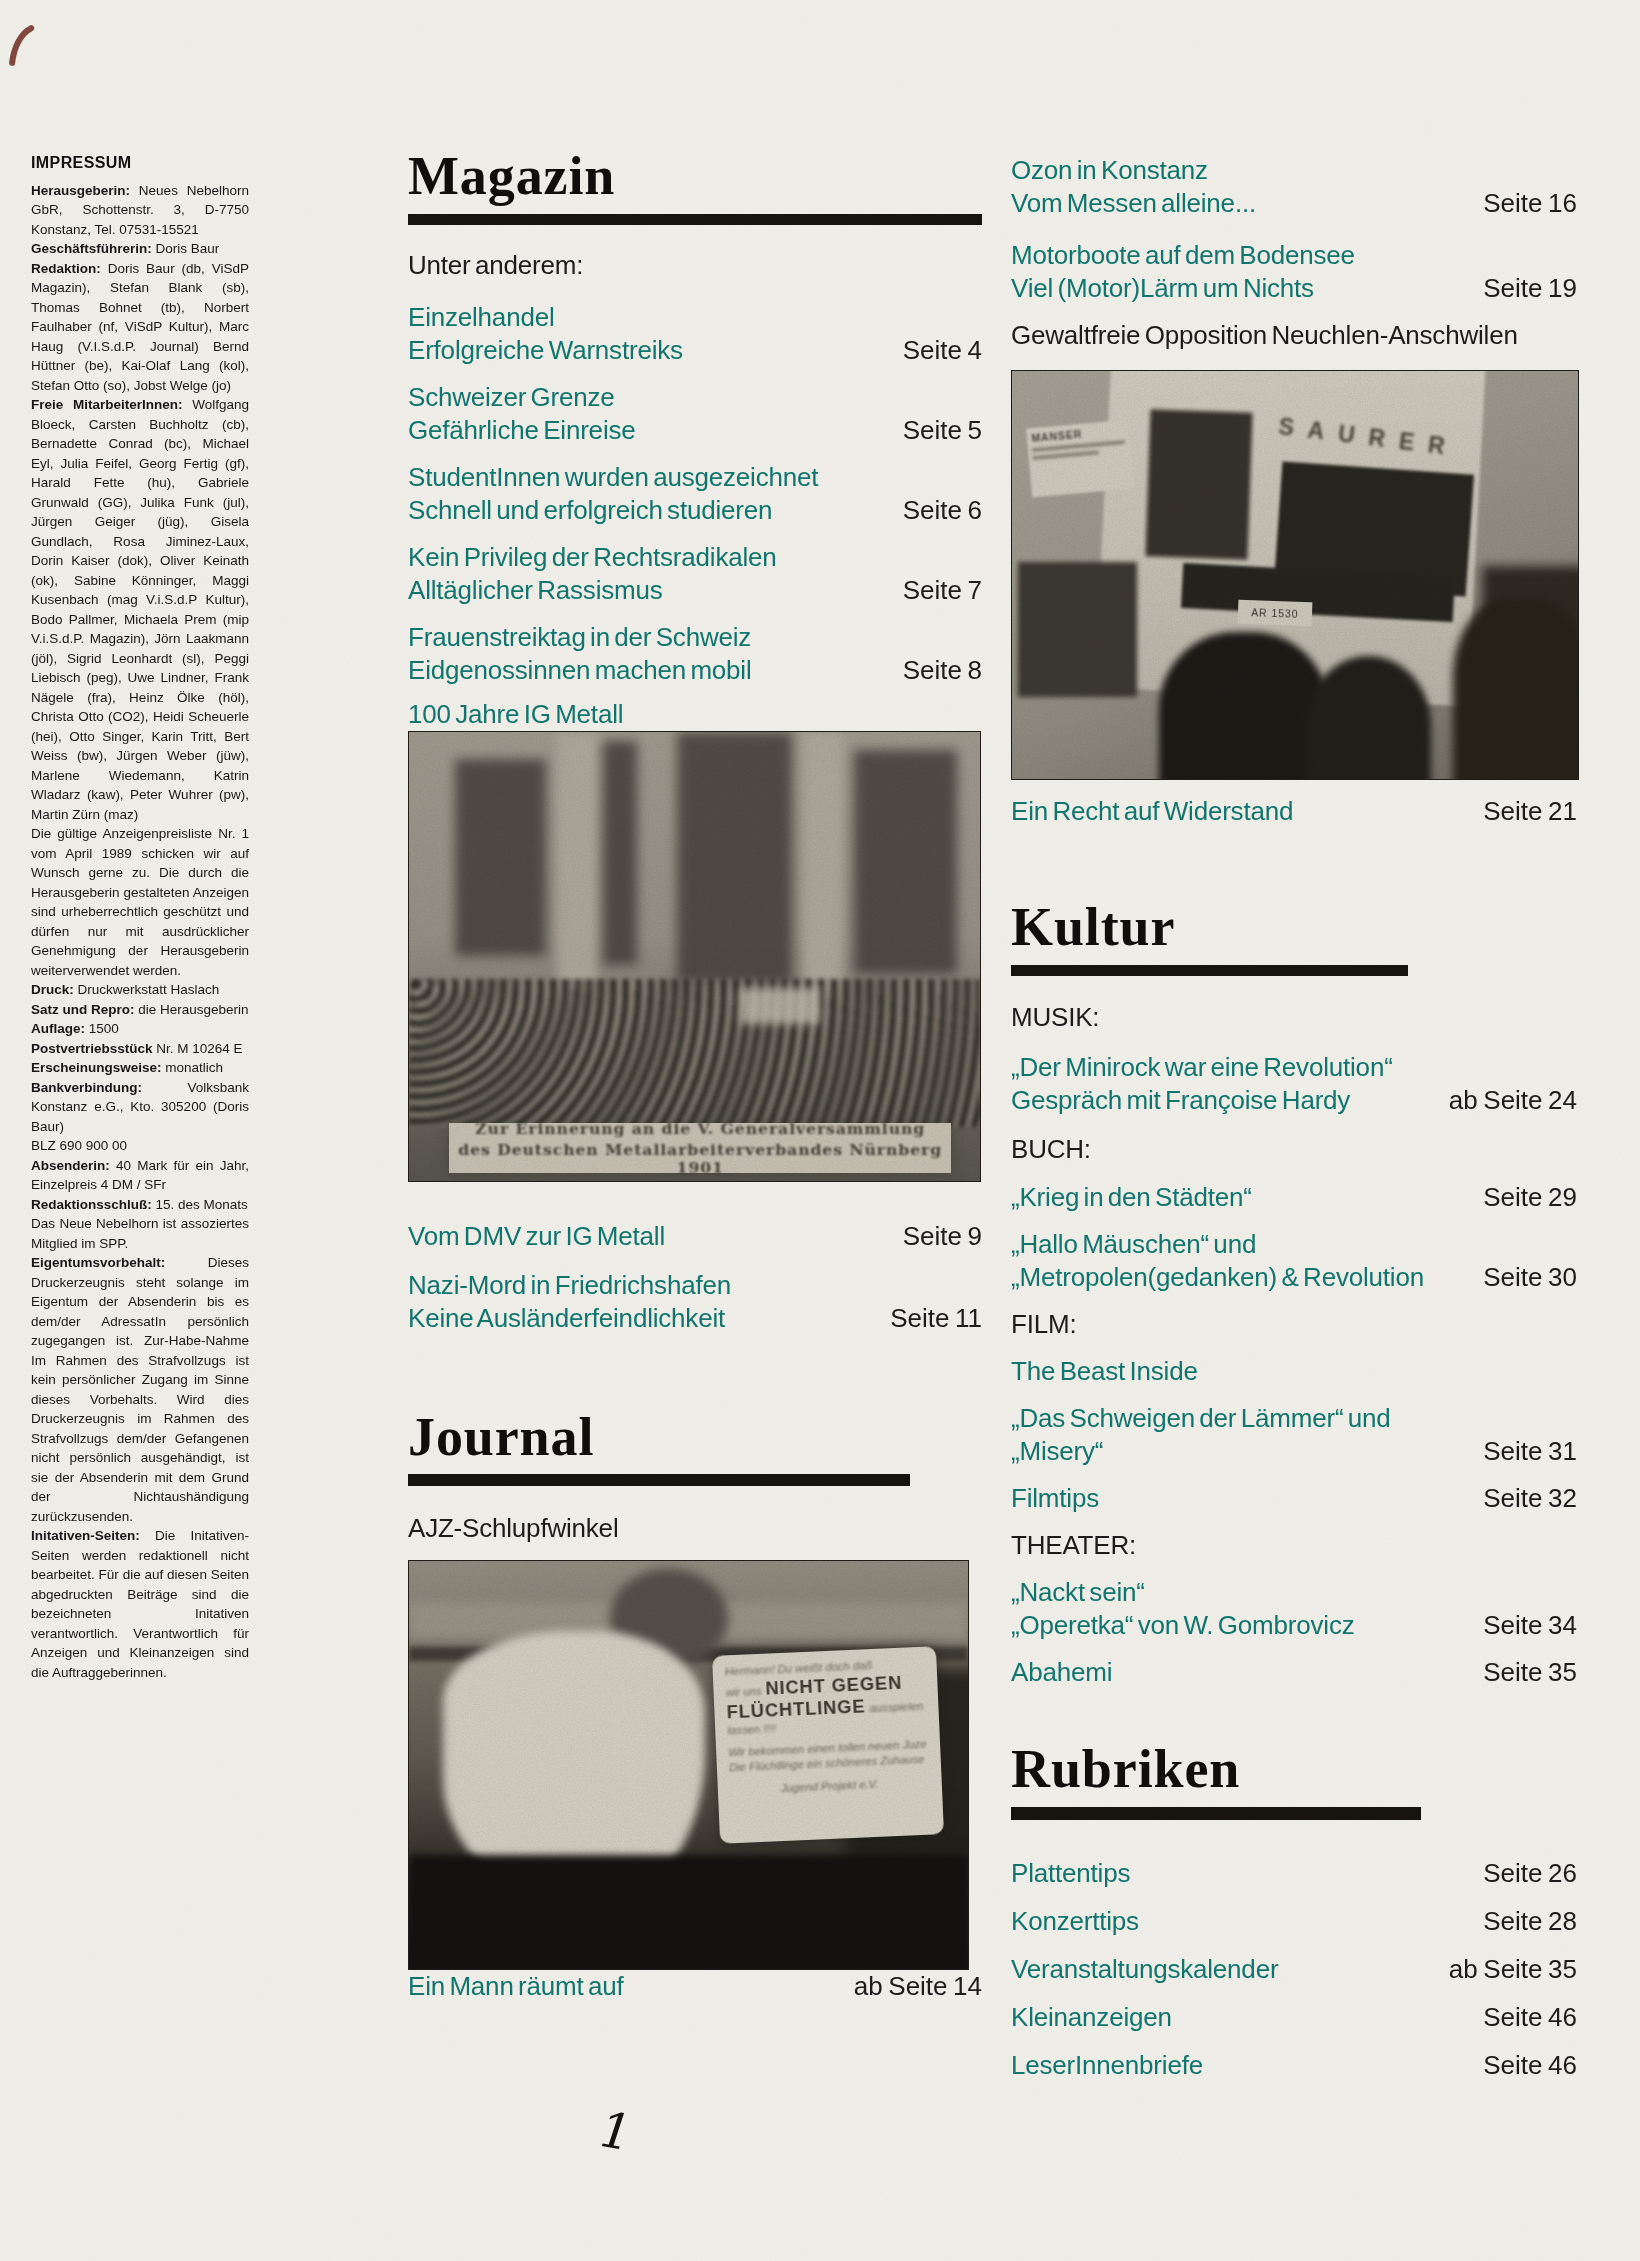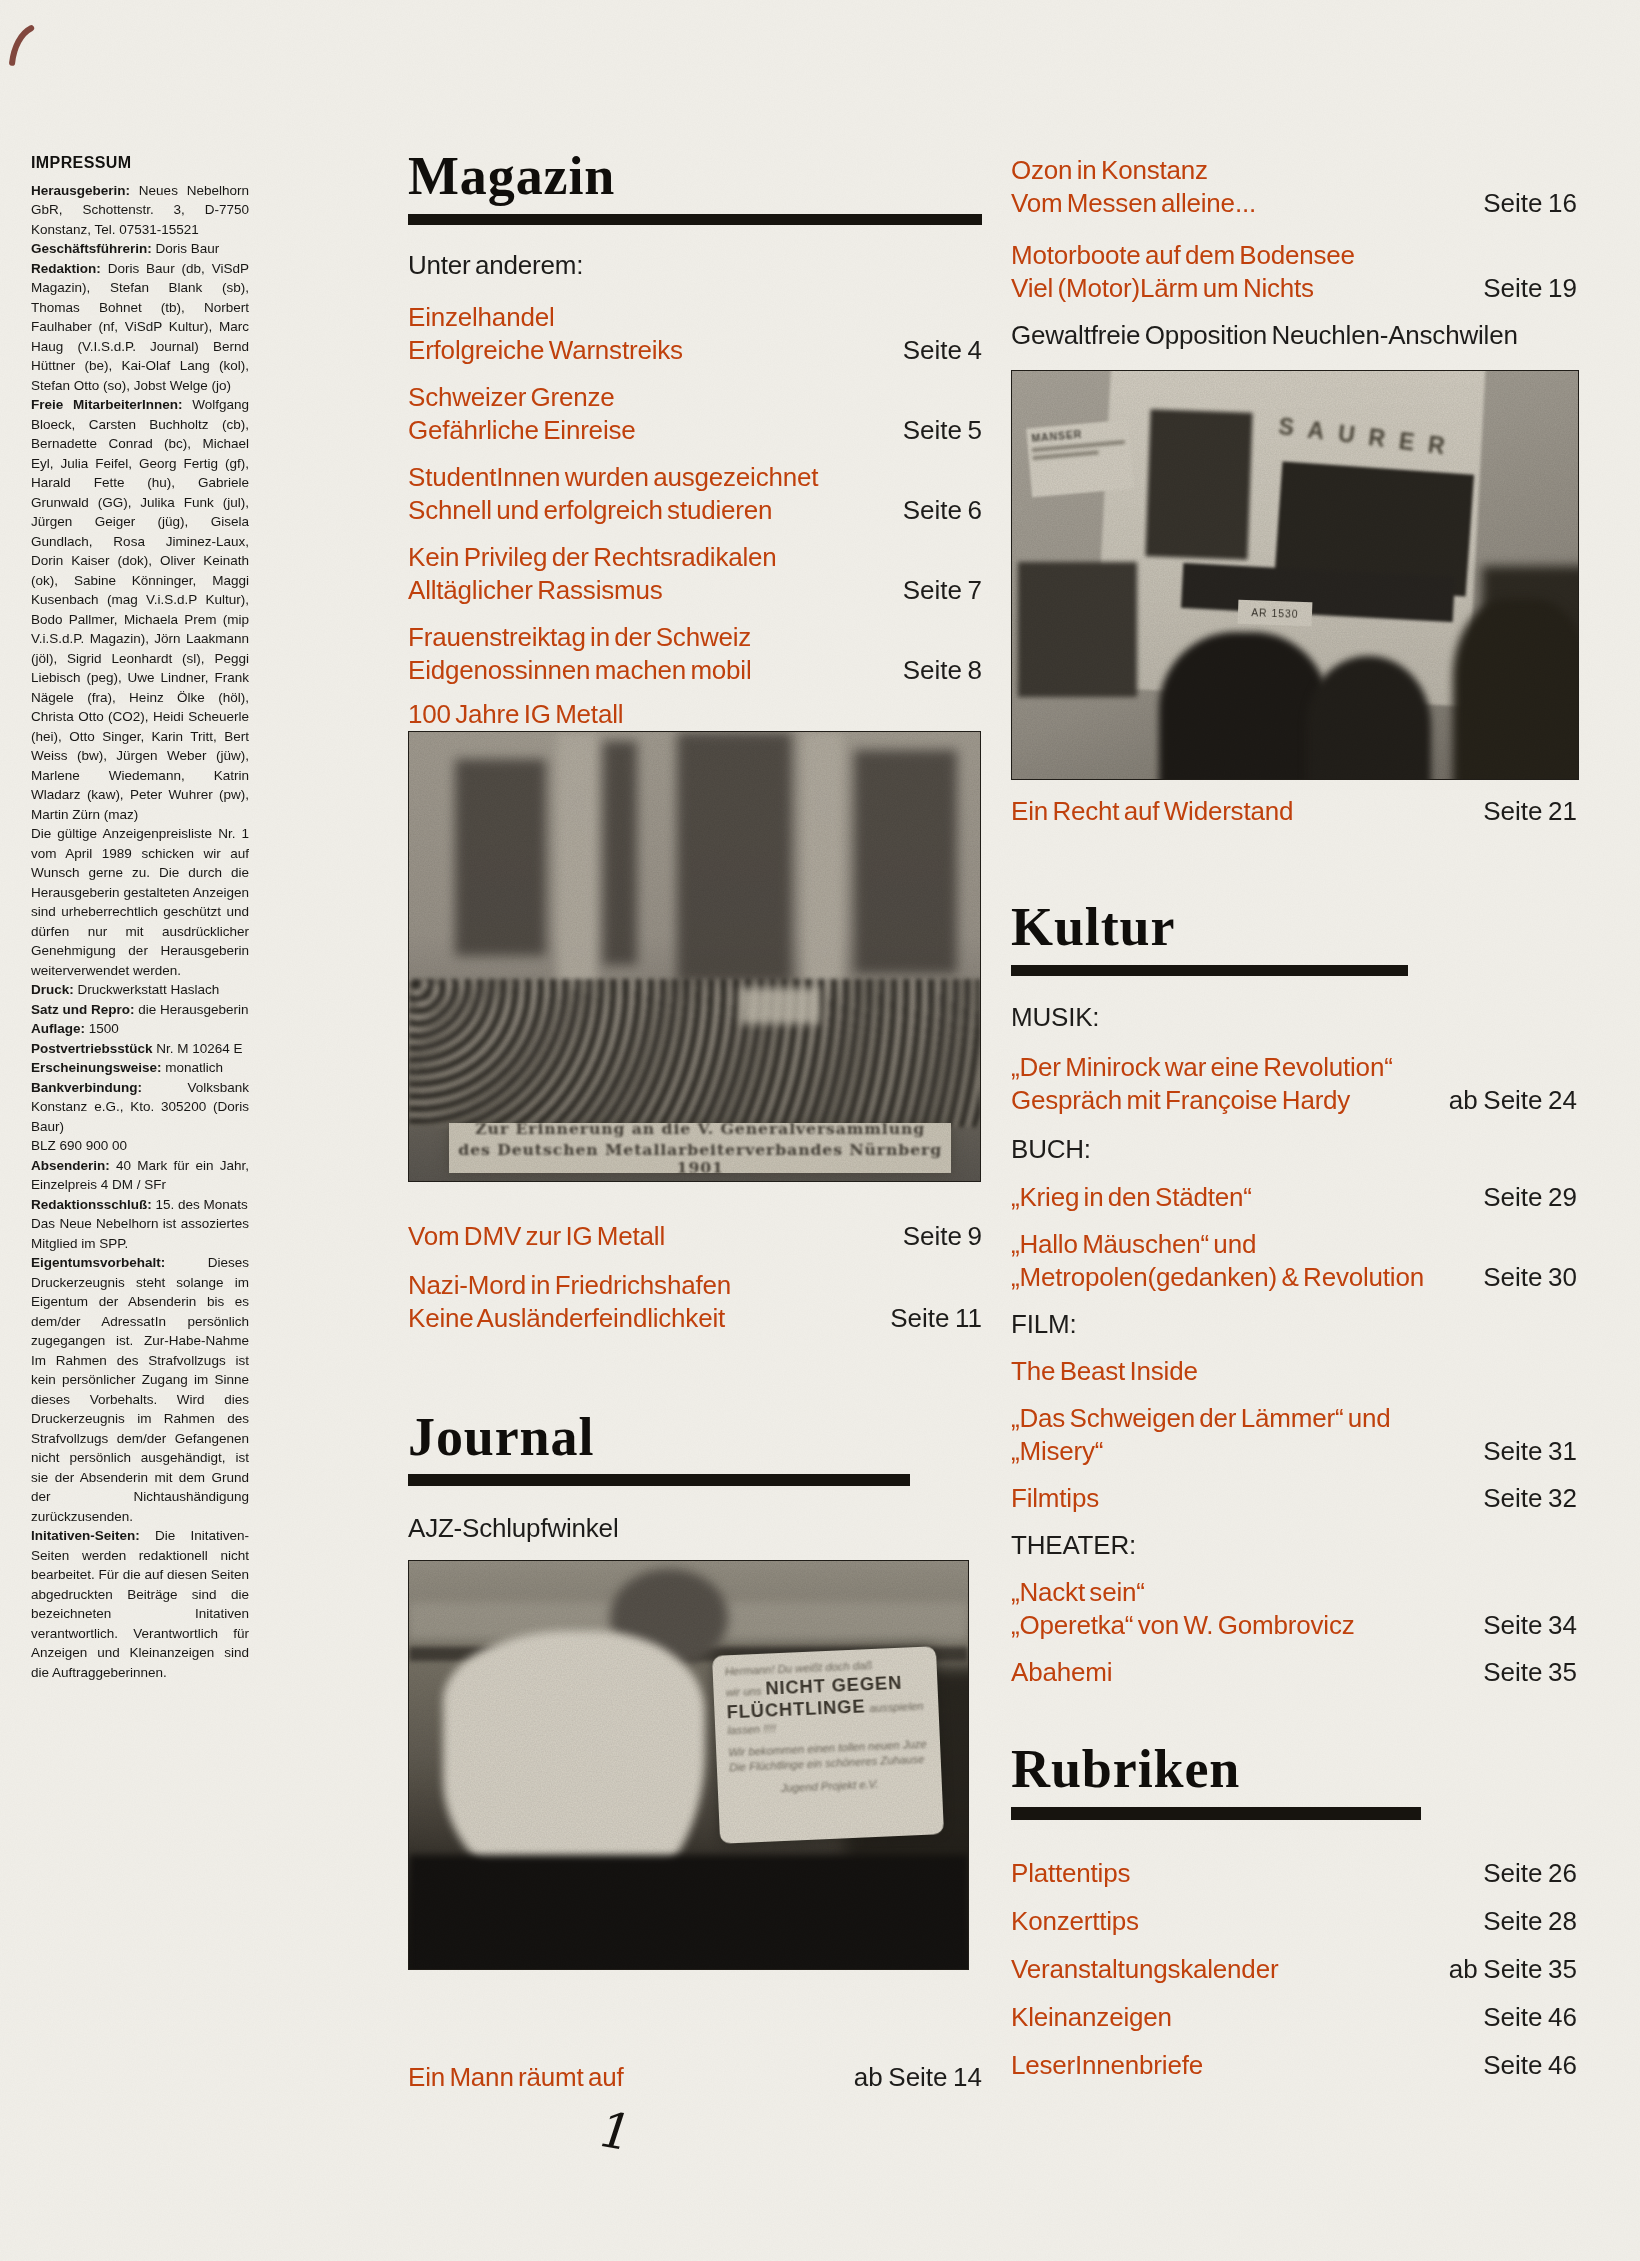--- a/index.html
+++ b/index.html
@@ -10,21 +10,21 @@
   .col-mid{position:absolute;left:408px;top:147px;width:574px;}
   .col-right{position:absolute;left:1011px;top:147px;width:566px;}
 
   h1.head{font-family:"Liberation Serif",serif;font-weight:bold;font-size:54px;line-height:58px;
           letter-spacing:0.9px;margin:0;color:#100e0b;}
   .rule{height:11.3px;background:#17140f;margin-top:8.7px;}
 
   .kicker,.subhead,.line-head{font-size:26px;line-height:33px;word-spacing:-2.6px;letter-spacing:-0.2px;color:#1d1c1a;}
 
   .entry{display:flex;justify-content:space-between;align-items:flex-end;gap:12.2px;}
-  .l{font-size:26px;line-height:33px;word-spacing:-2.6px;letter-spacing:-0.2px;color:#c2410c;}
+  .l{font-size:26px;line-height:33px;word-spacing:-2.6px;letter-spacing:-0.2px;color:#0f766e;}
   .pg{font-size:26px;line-height:33px;word-spacing:-1.7px;white-space:nowrap;color:#1d1c1a;}
 
   .imp-title{font-size:16px;font-weight:bold;letter-spacing:0.4px;margin:0 0 8.7px 0;color:#131210;}
   .imp{font-size:13.5px;line-height:19.5px;text-align:justify;margin:0;color:#181715;}
 
   .photo{position:relative;overflow:hidden;border:1.7px solid #201d18;background:#938e84;}
   .grain{position:absolute;inset:0;width:100%;height:100%;mix-blend-mode:multiply;opacity:.38;pointer-events:none;}
   .page-grain{position:absolute;inset:0;width:100%;height:100%;mix-blend-mode:multiply;opacity:.09;pointer-events:none;z-index:50;}
 
   
@@ -214,21 +214,21 @@
       <div class="p2-dark"></div>
       <svg class="grain" aria-hidden="true" viewBox="0 0 640 468" width="559" height="408">
         <filter id="gr2">
             <feTurbulence type="fractalNoise" baseFrequency="0.7" numOctaves="2" seed="11" stitchTiles="stitch"></feTurbulence>
             <feColorMatrix type="matrix" values="0 0 0 0 0.45 0 0 0 0 0.44 0 0 0 0 0.42 0 0 0 0.9 0"></feColorMatrix>
           </filter>
         <rect width="100%" height="100%" filter="url(#gr2)"></rect>
       </svg>
     </figure>
 
-    <div class="entry" style="margin-top:91px">
+    <div class="entry" style="">
       <div>
           <div class="l">Ein Mann räumt auf</div>
         </div>
       <div class="pg">ab Seite 14</div>
     </div>
   </main>
 
   <section class="col-right">
     <div class="entry" style="margin-top:7px">
       <div>

